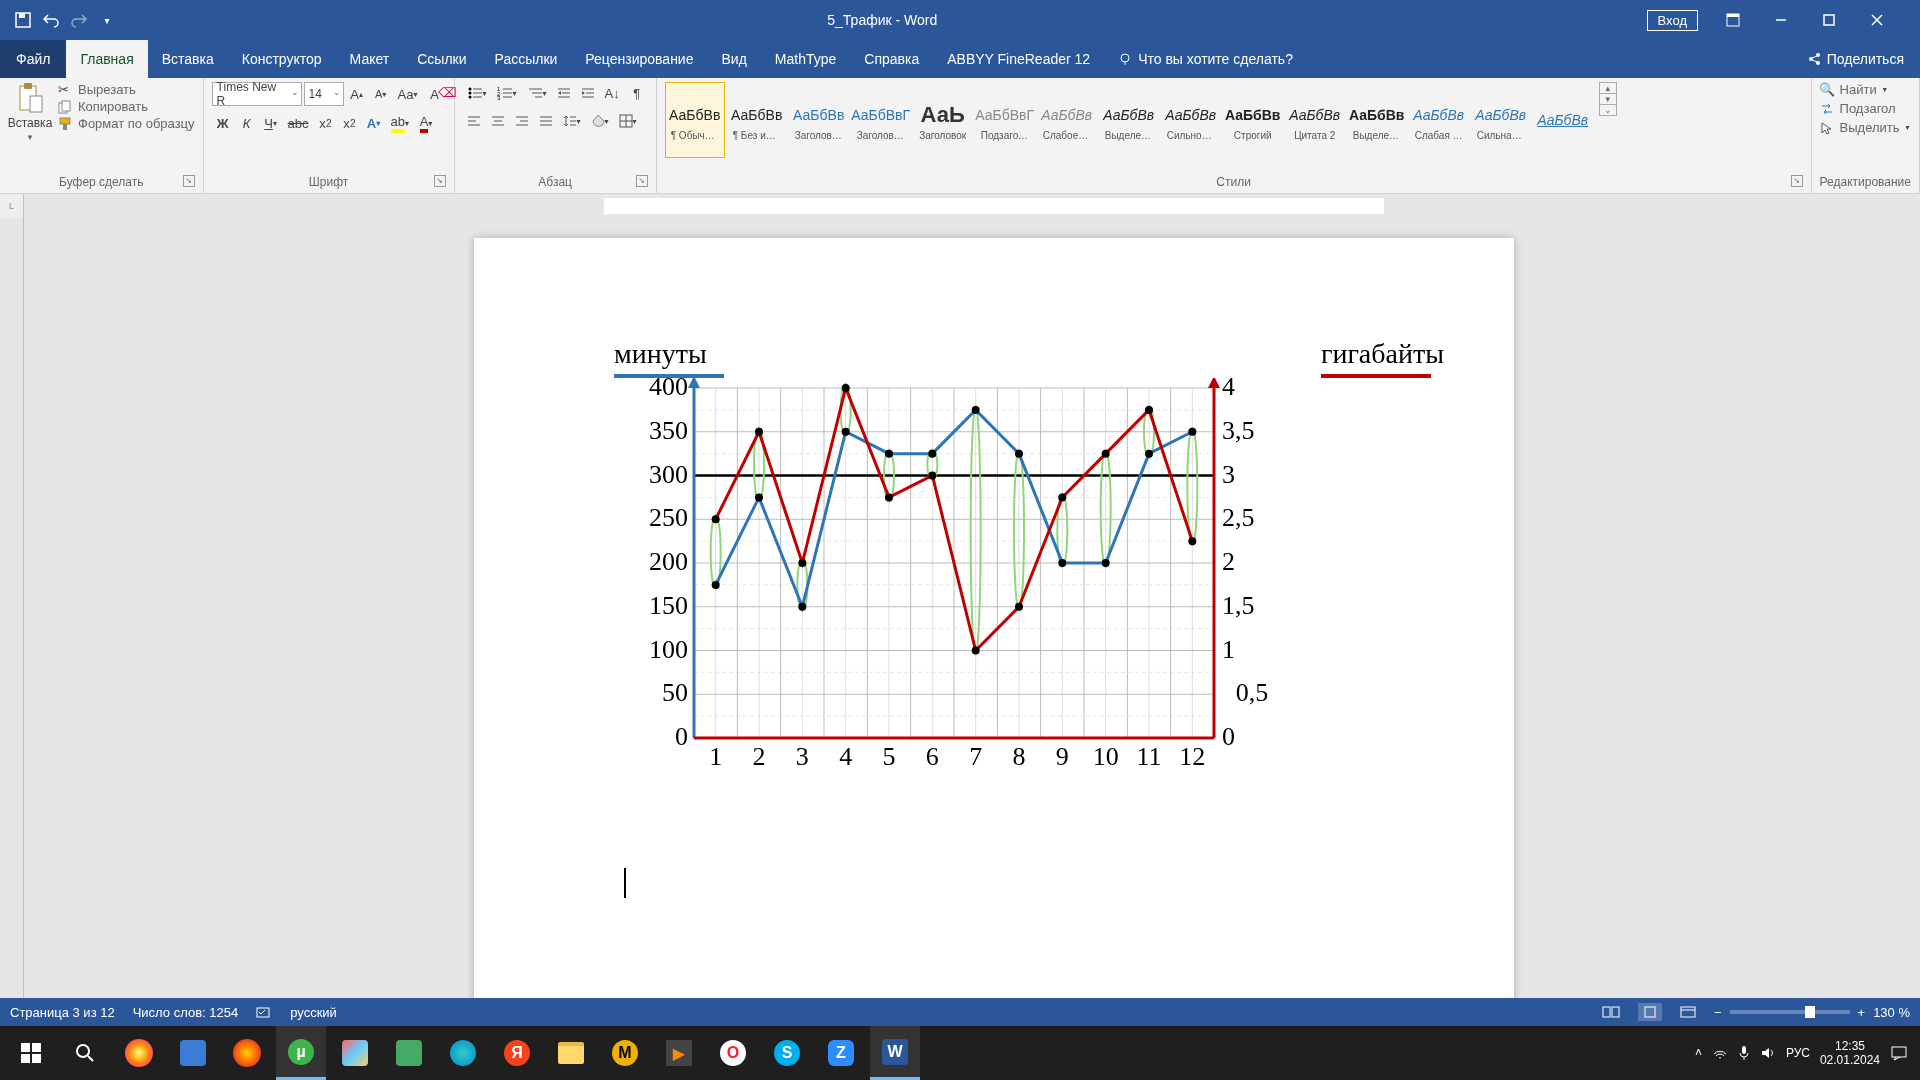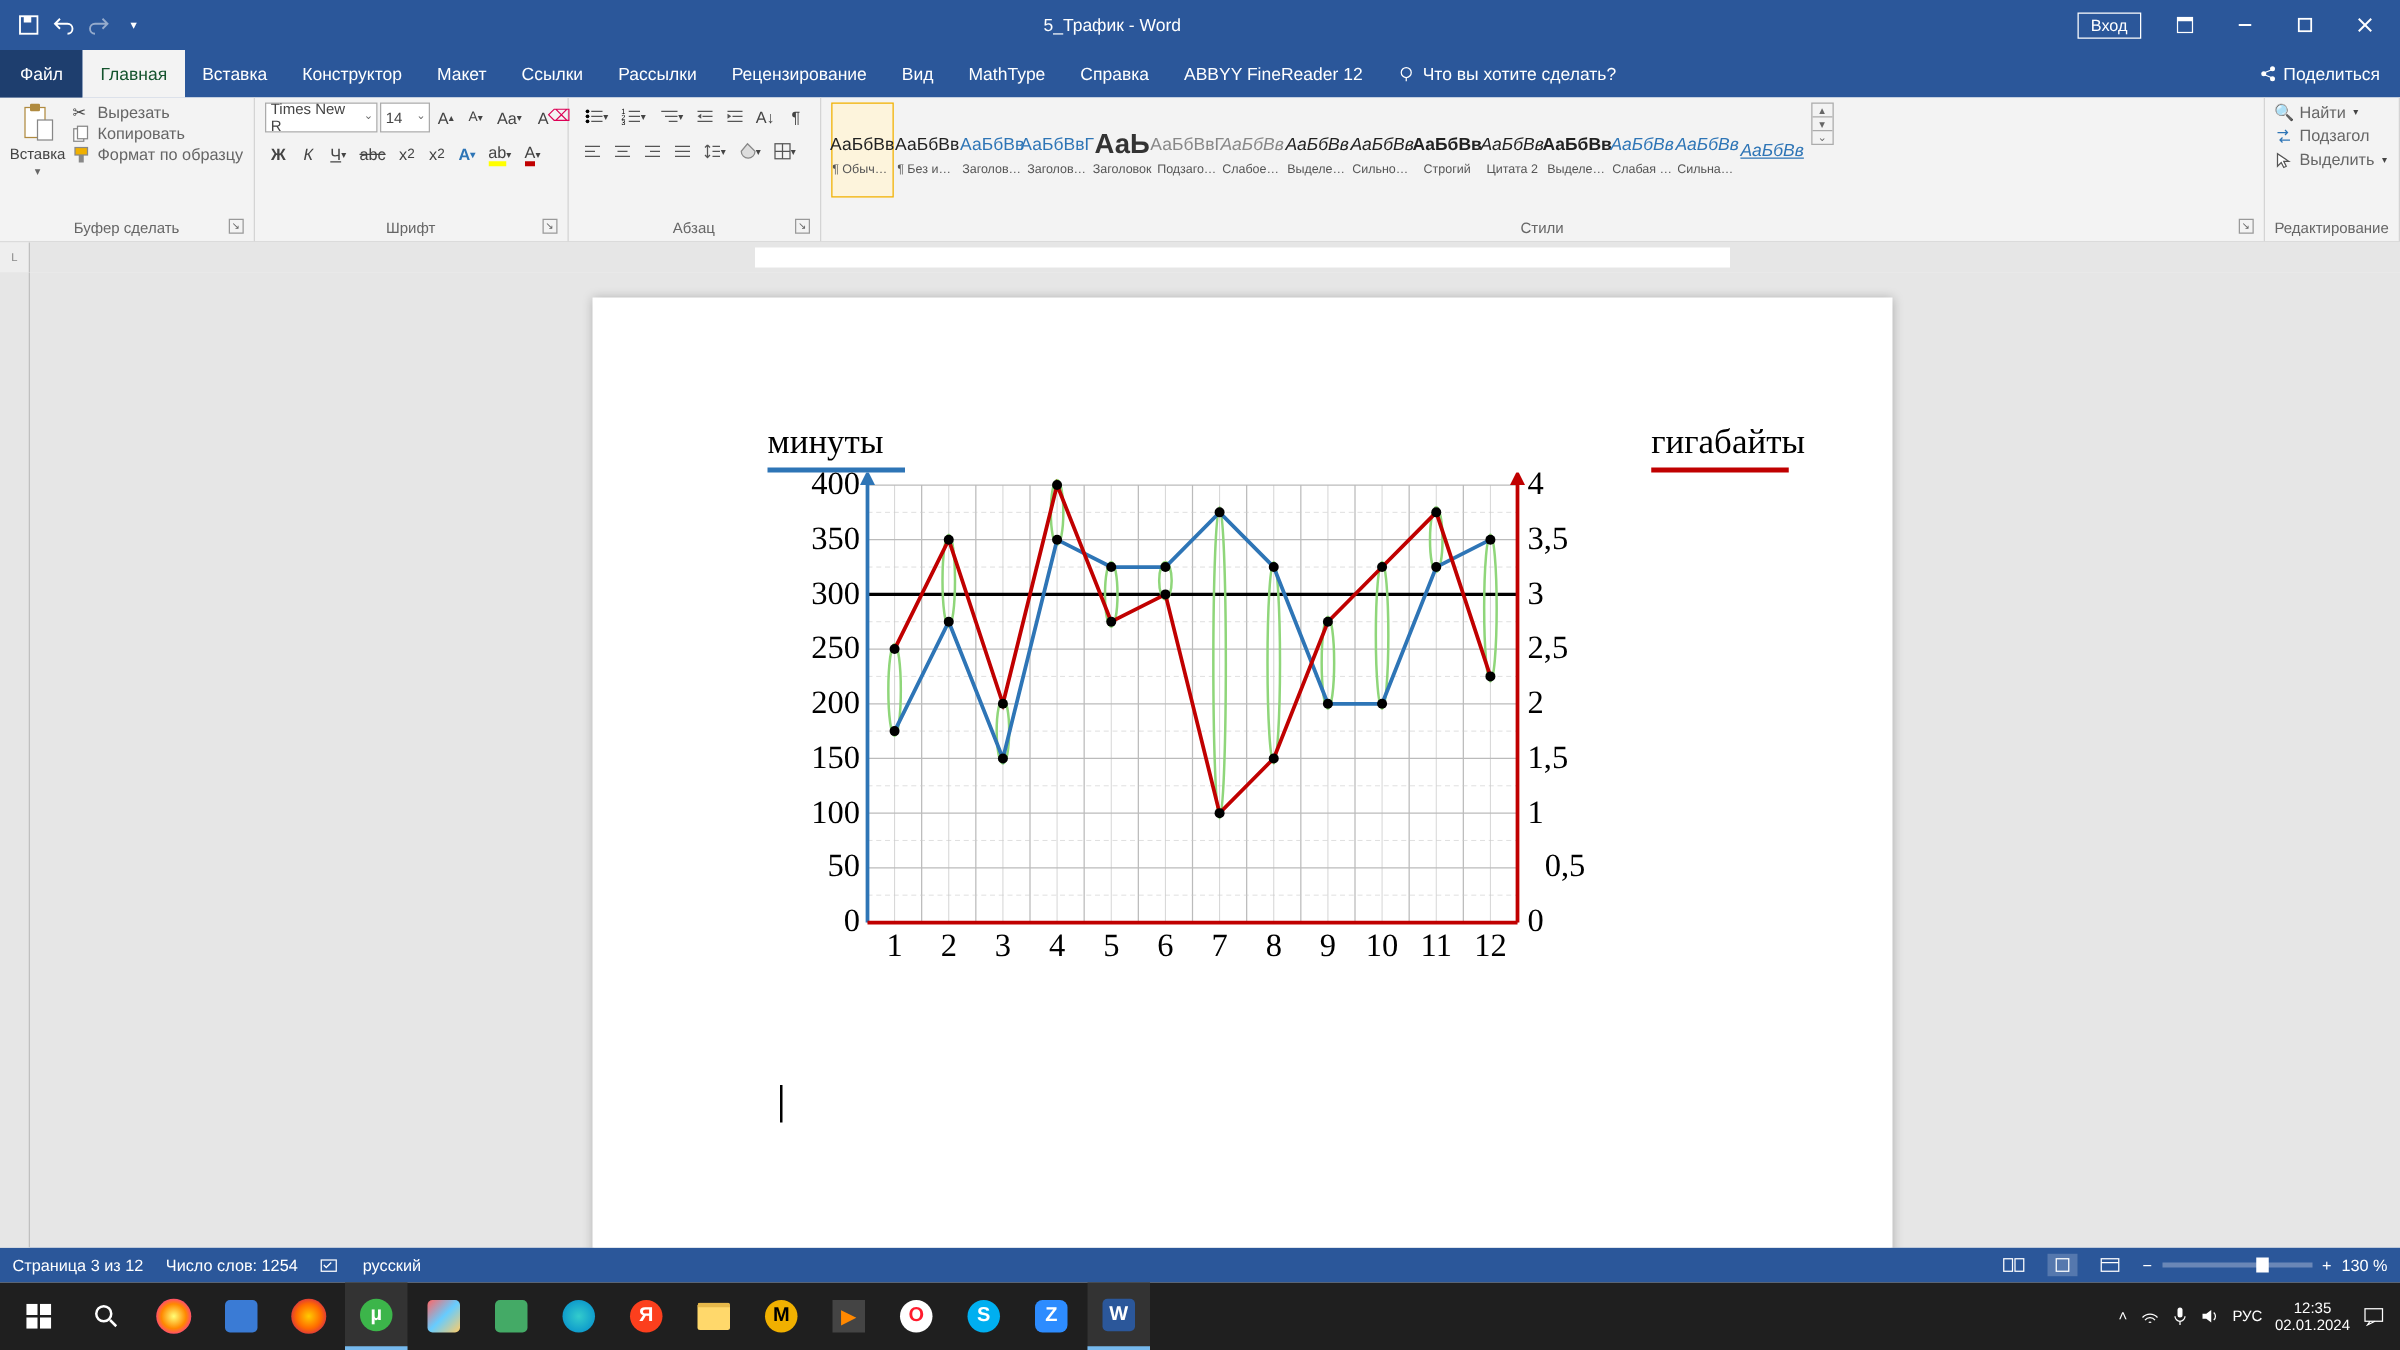--- a/index.html
+++ b/index.html
@@ -3,21 +3,21 @@
 <meta charset="utf-8">
 <style>
 * { margin: 0; padding: 0; box-sizing: border-box; font-family: "Segoe UI", Tahoma, sans-serif; }
 html, body { width: 1920px; height: 1080px; overflow: hidden; background: #fff; }
 
 
 .titlebar { background: #2b579a; height: 40px; display: flex; align-items: center; color: #fff; font-size: 14px; }
 .titlebar .qat { display: flex; align-items: center; gap: 6px; padding-left: 12px; }
 .titlebar .qat .ico { width: 22px; height: 22px; display: flex; align-items: center; justify-content: center; color: #fff; }
 .titlebar .title { flex: 1; text-align: center; font-size: 14px; }
-.titlebar .right { display: flex; align-items: center; gap: 2px; padding-right: 5px; }
+.titlebar .right { display: flex; align-items: center; gap: 2px; padding-right: 20px; }
 .titlebar .signin { border: 1px solid #fff; padding: 2px 10px; font-size: 13px; margin-right: 10px; }
 .titlebar .winbtn { width: 46px; height: 40px; display: flex; align-items: center; justify-content: center; color: #fff; }
 
 
 .tabs { background: #2b579a; height: 38px; display: flex; align-items: stretch; color: #fff; font-size: 14px; }
 .tabs .filetab { background: #1e3e6e; padding: 0 16px; display: flex; align-items: center; font-size: 14px; }
 .tabs .tab { padding: 0 14px; display: flex; align-items: center; cursor: pointer; }
 .tabs .tab.active { background: #f3f3f3; color: #14532d; }
 .tabs .spacer { flex: 1; }
 .tabs .share { padding: 0 16px; display: flex; align-items: center; gap: 6px; font-size: 14px; }
@@ -35,21 +35,21 @@
 .lbl { font-size: 13px; color: #666; }
 
 .bigbtn { width: 44px; display: flex; flex-direction: column; align-items: center; justify-content: center; gap: 2px; font-size: 12px; color: #444; }
 .bigbtn .ico { width: 32px; height: 32px; display: flex; align-items: center; justify-content: center; }
 
 .font-name { width: 90px; height: 24px; border: 1px solid #ababab; background: #fff; font-size: 12px; padding: 0 18px 0 4px; display: flex; align-items: center; position: relative; }
 .font-size { width: 40px; height: 24px; border: 1px solid #ababab; background: #fff; font-size: 12px; padding: 0 14px 0 4px; display: flex; align-items: center; position: relative; }
 .combo-arrow { position: absolute; right: 2px; top: 4px; font-size: 9px; color: #666; }
 
 .styles-gallery { display: flex; gap: 2px; align-items: stretch; height: 76px; }
-.style-item { width: 50px; border: 1px solid transparent; display: flex; flex-direction: column; align-items: center; justify-content: center; font-size: 10px; color: #555; padding: 2px; }
+.style-item { width: 60px; border: 1px solid transparent; display: flex; flex-direction: column; align-items: center; justify-content: center; font-size: 10px; color: #555; padding: 2px; }
 .style-item.sel { border-color: #f0b000; background: #fdf4dc; }
 .style-sample { font-size: 14px; color: #222; height: 30px; display: flex; align-items: center; }
 .style-name { font-size: 10px; white-space: nowrap; overflow: hidden; text-overflow: ellipsis; width: 48px; text-align: center; }
 .styles-more { width: 18px; border: 1px solid #ababab; display: flex; flex-direction: column; }
 .styles-more div { flex: 1; display: flex; align-items: center; justify-content: center; font-size: 9px; color: #666; border-bottom: 1px solid #ababab; }
 .styles-more div:last-child { border-bottom: none; }
 
 
 .ruler-area { background: #e6e6e6; height: 24px; display: flex; }
 .ruler-corner { width: 24px; border-right: 1px solid #c0c0c0; background: #eee; font-size: 9px; display: flex; align-items: center; justify-content: center; color: #888; }

